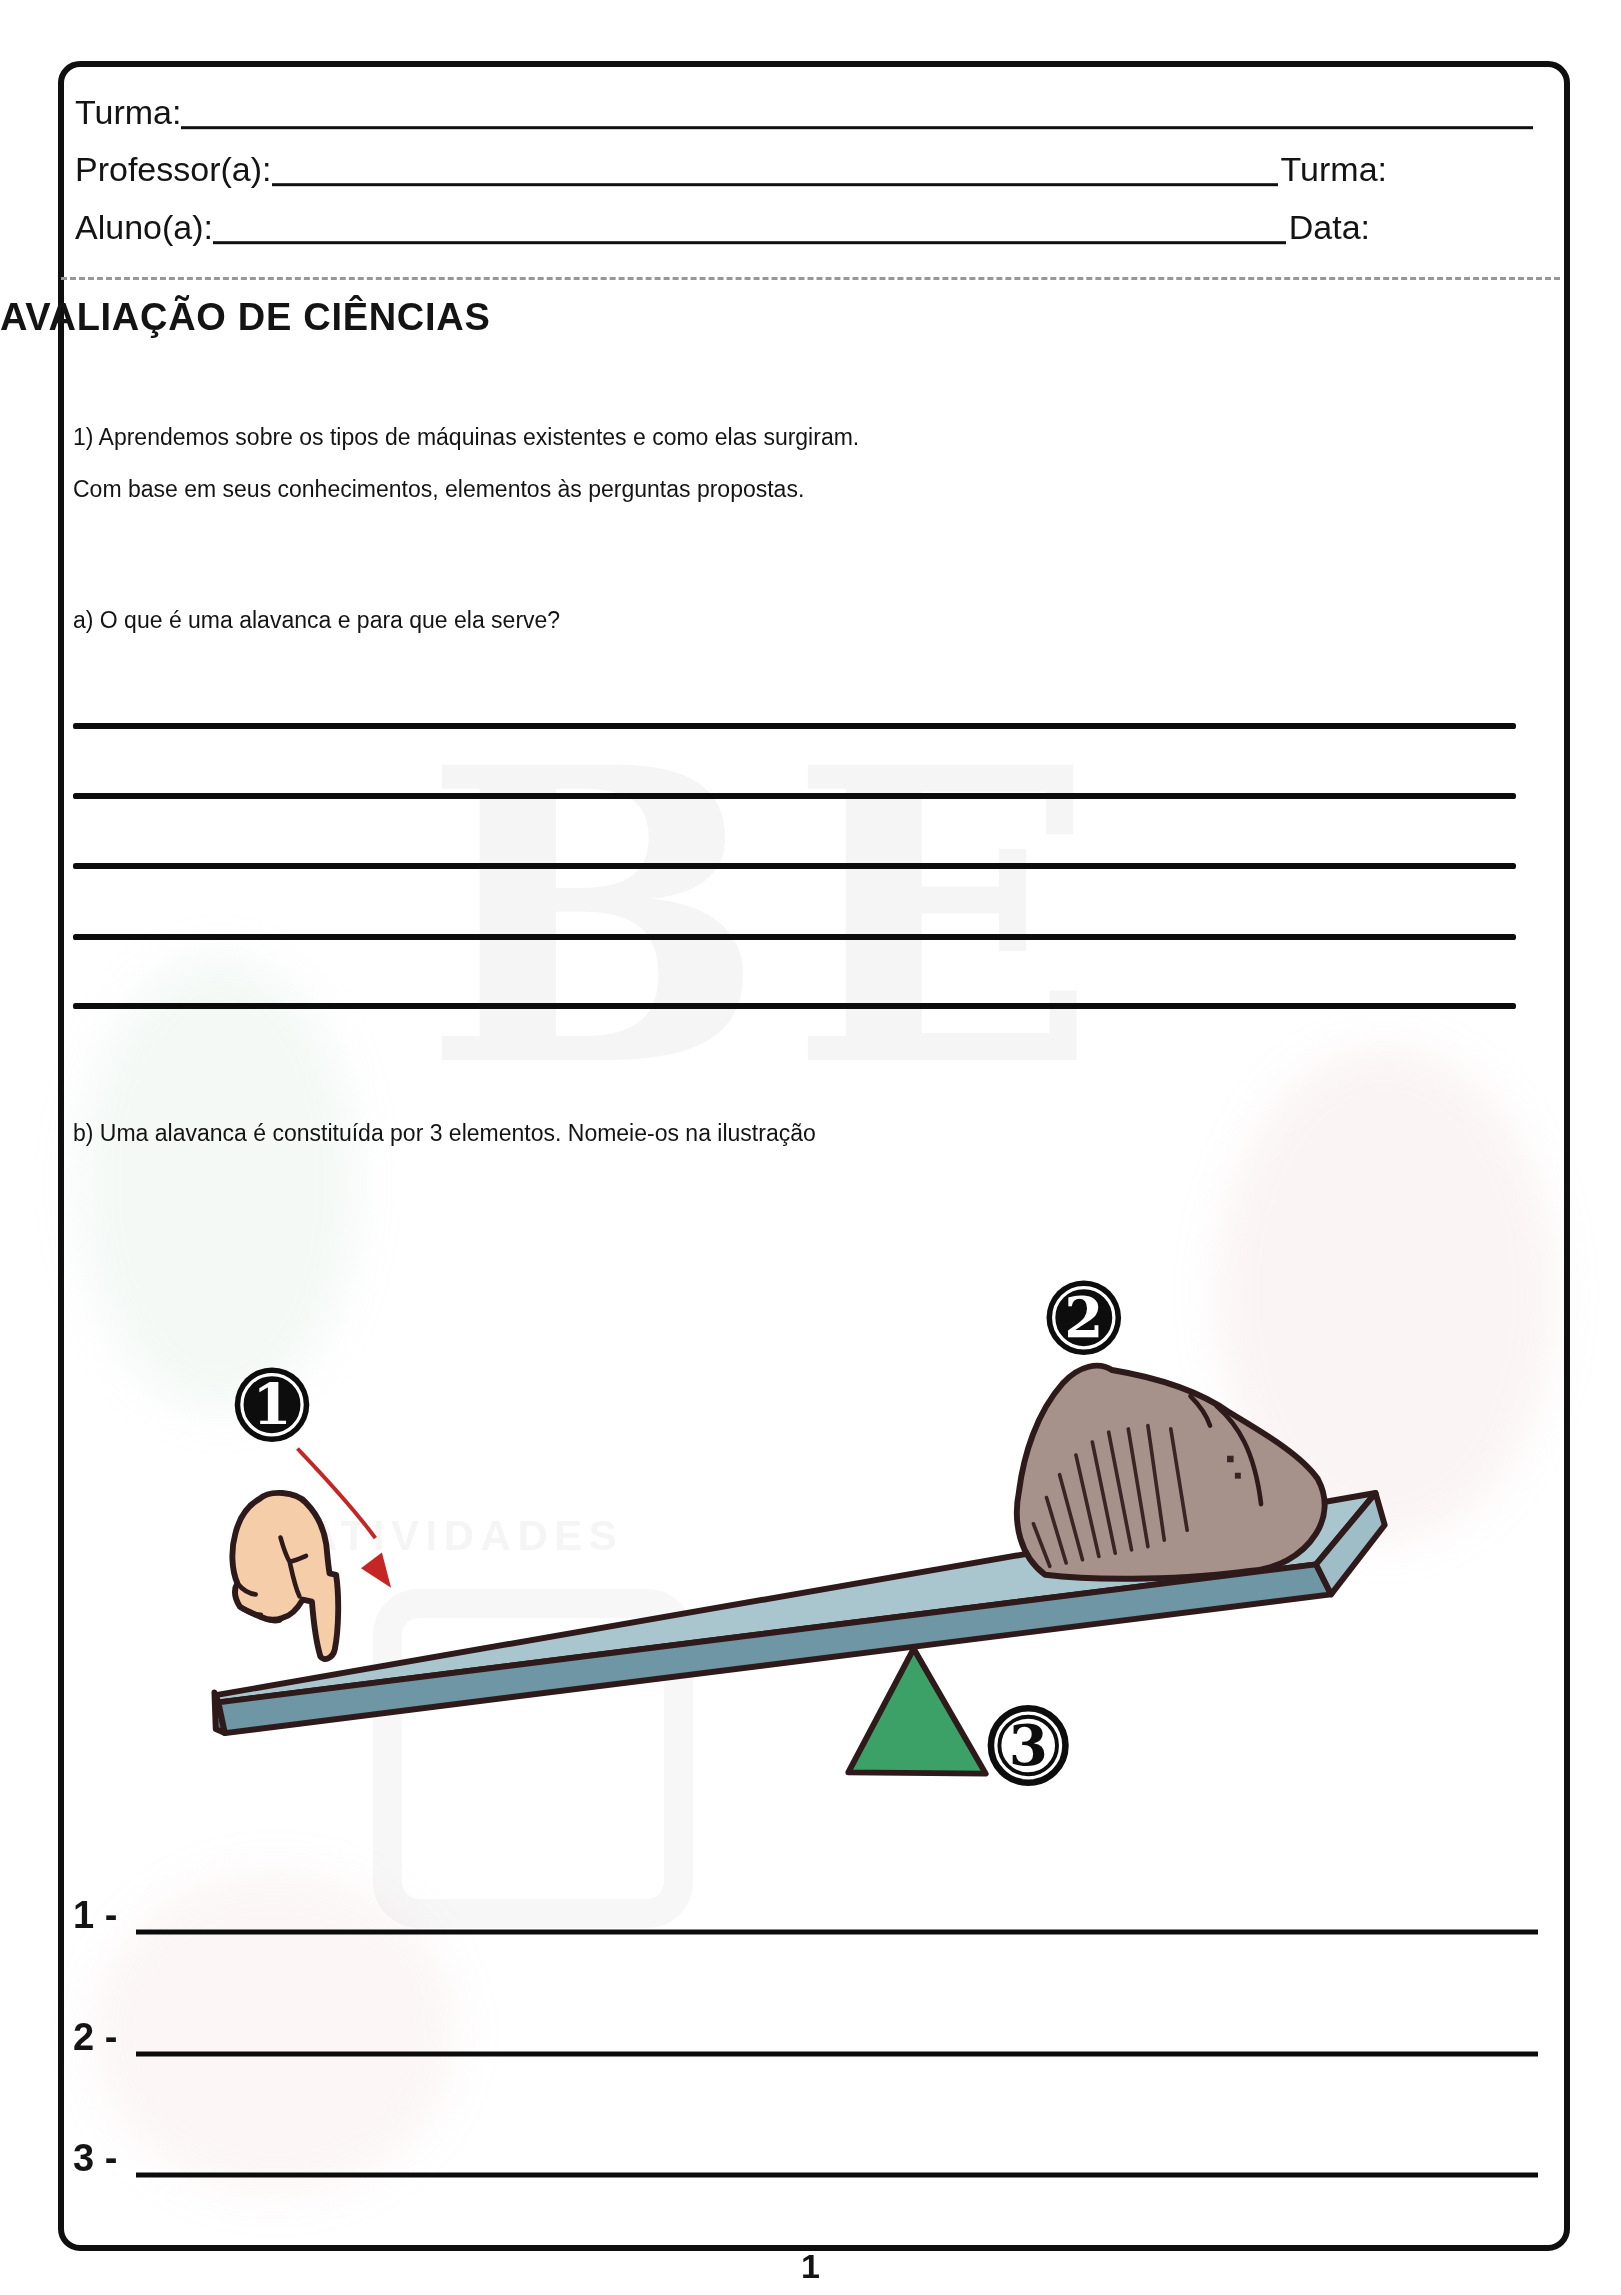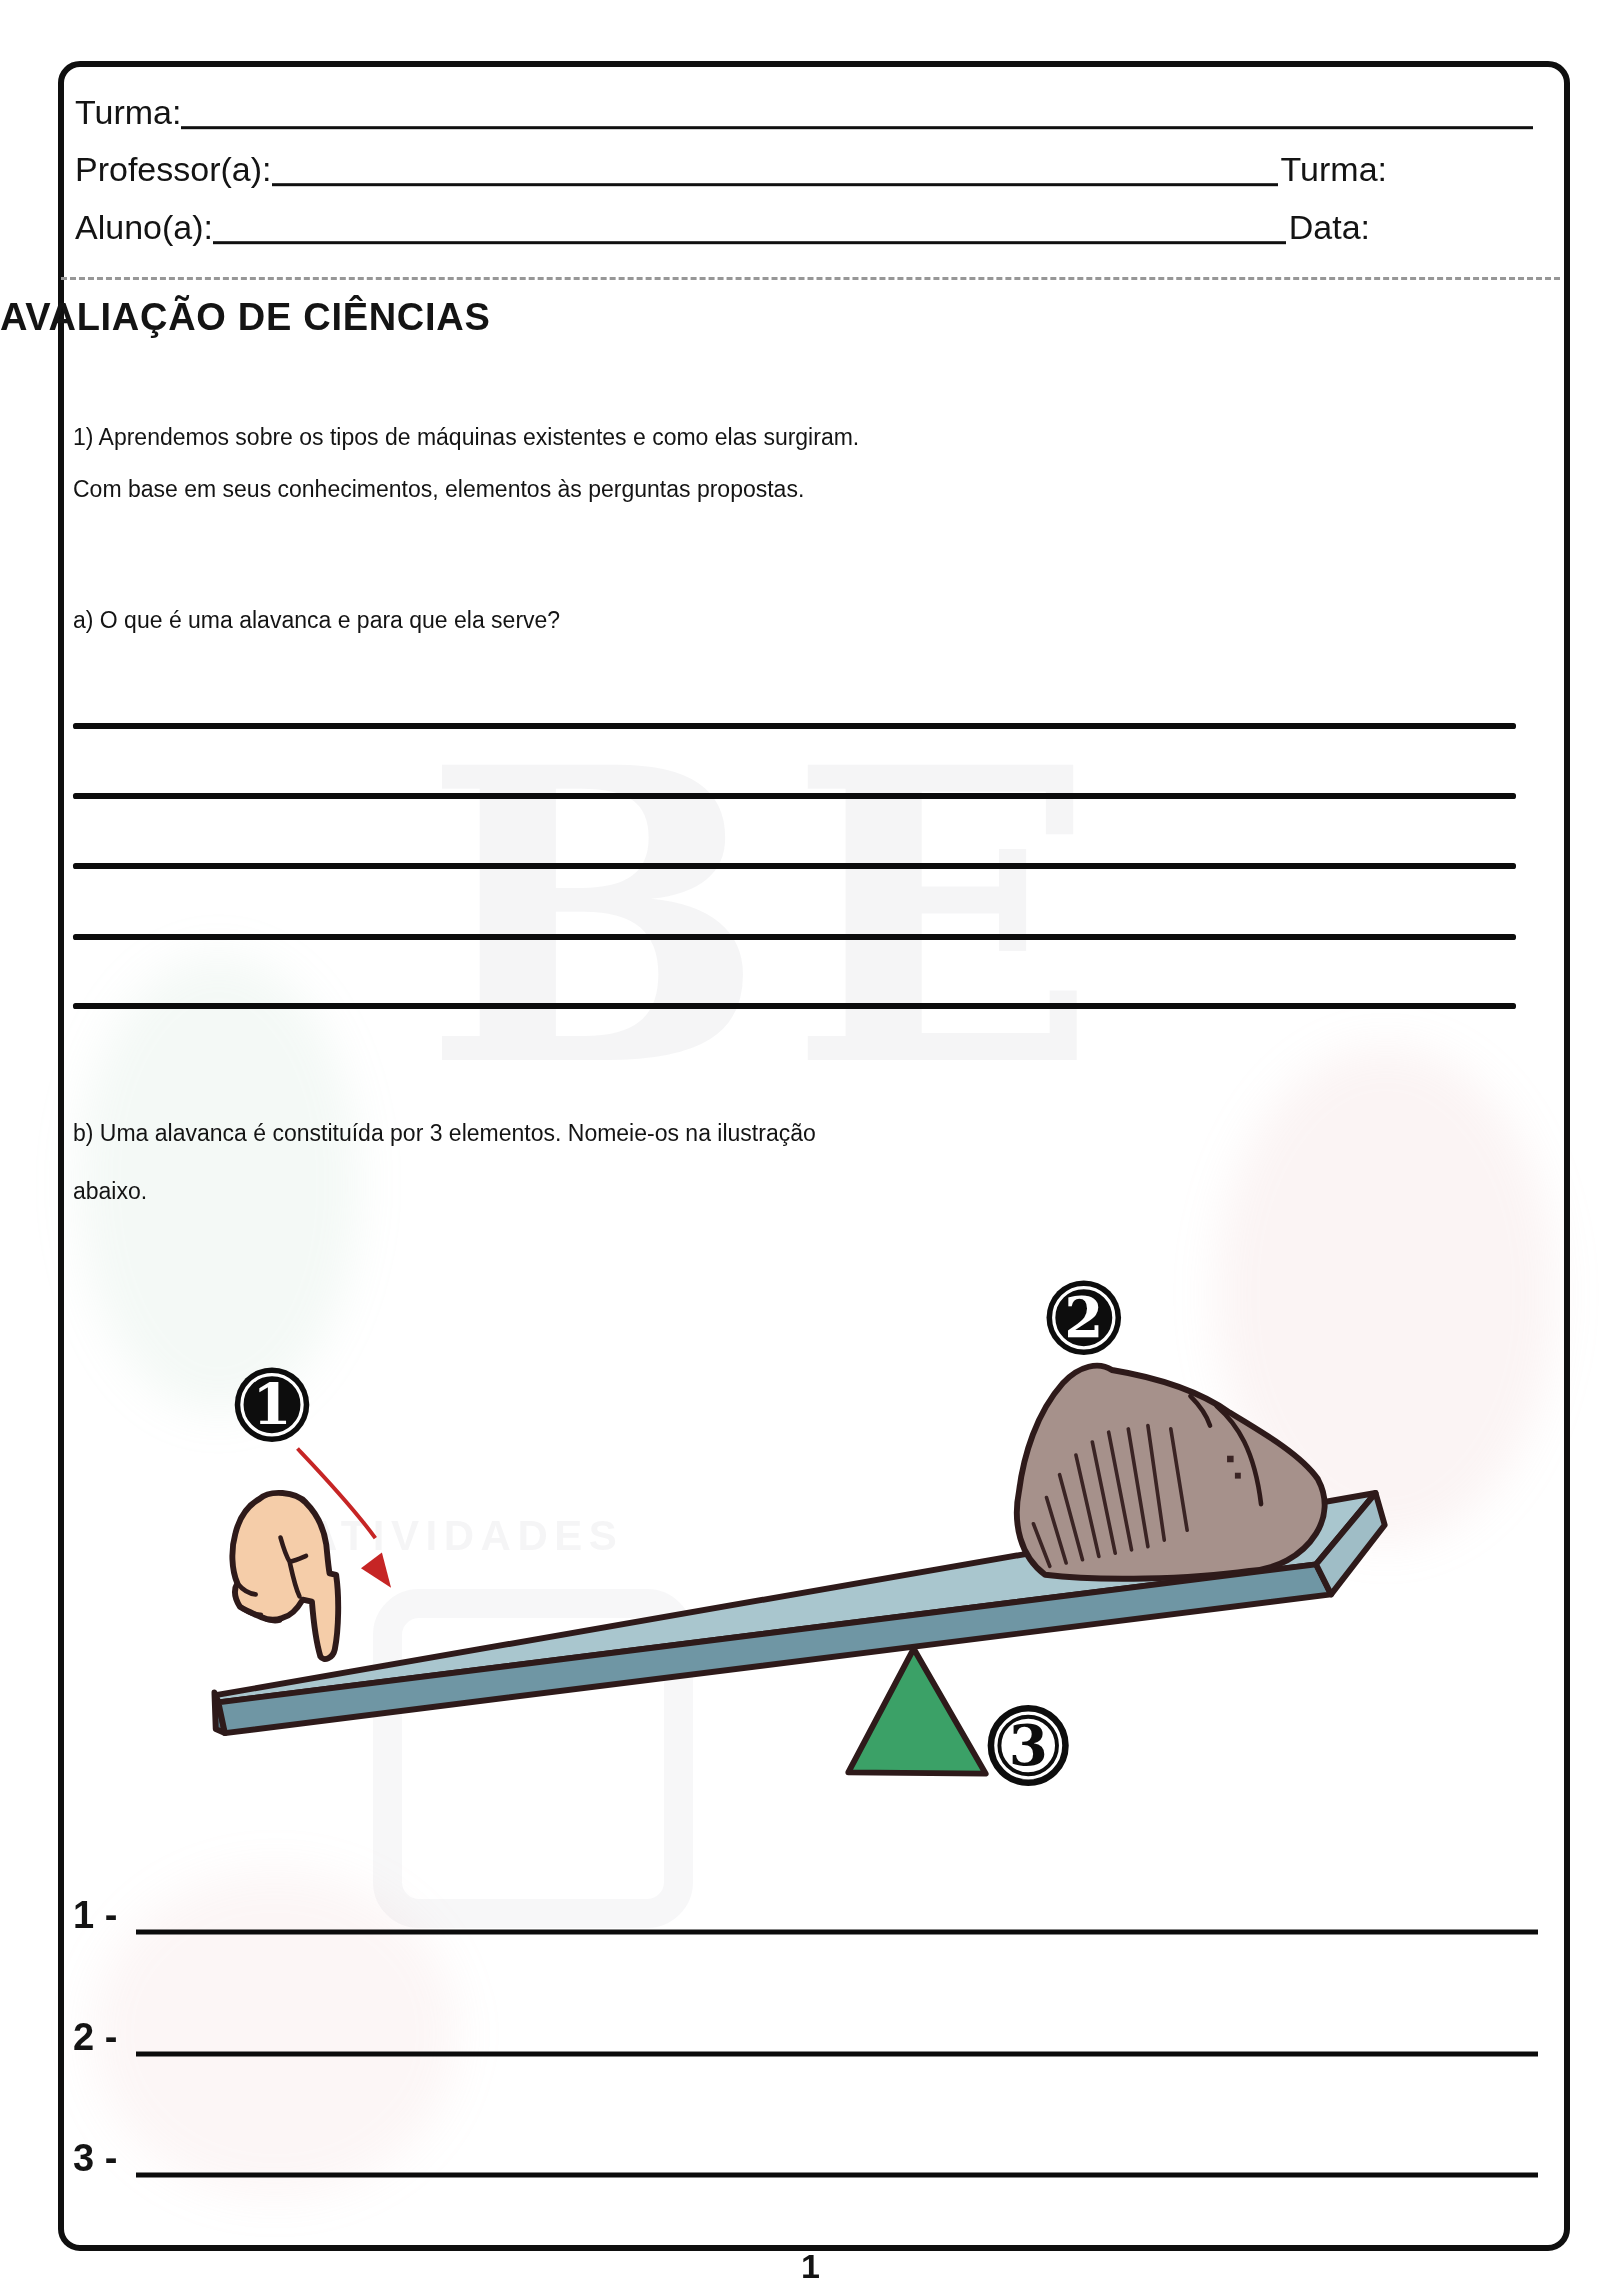--- a/index.html
+++ b/index.html
@@ -95,21 +95,20 @@
   <div class="abs para" style="left:73px;top:594px;width:1468px">a) O que é uma alavanca e para que ela serve?</div>
 
   <div class="abs wline" style="left:73px;top:723px;width:1443px"></div>
   <div class="abs wline" style="left:73px;top:793px;width:1443px"></div>
   <div class="abs wline" style="left:73px;top:863px;width:1443px"></div>
   <div class="abs wline" style="left:73px;top:934px;width:1443px"></div>
   <div class="abs wline" style="left:73px;top:1003px;width:1443px"></div>
 
   <div class="abs para partb" style="left:73px;top:1104px;width:1468px">
     <div>b) Uma alavanca é constituída por 3 elementos. Nomeie-os na ilustração</div>
-    <div>abaixo.</div>
   </div>
 
   <svg class="abs" style="left:98px;top:1275px" width="1341" height="576" viewBox="0 0 2050 880">
 
     <polygon class="shape" points="1247,571 1357,762 1147,760" fill="#3ba167"></polygon>
 
     <g>
       <polygon class="shape" points="178,638 184,653 194,700 180,694" fill="#55747f"></polygon>
       <polygon class="shape" points="180,642 1953,333 1862,442 184,653" fill="#a9c6ce"></polygon>
       <polygon class="shape" points="184,653 1862,442 1885,488 194,700" fill="#6f96a4"></polygon>

